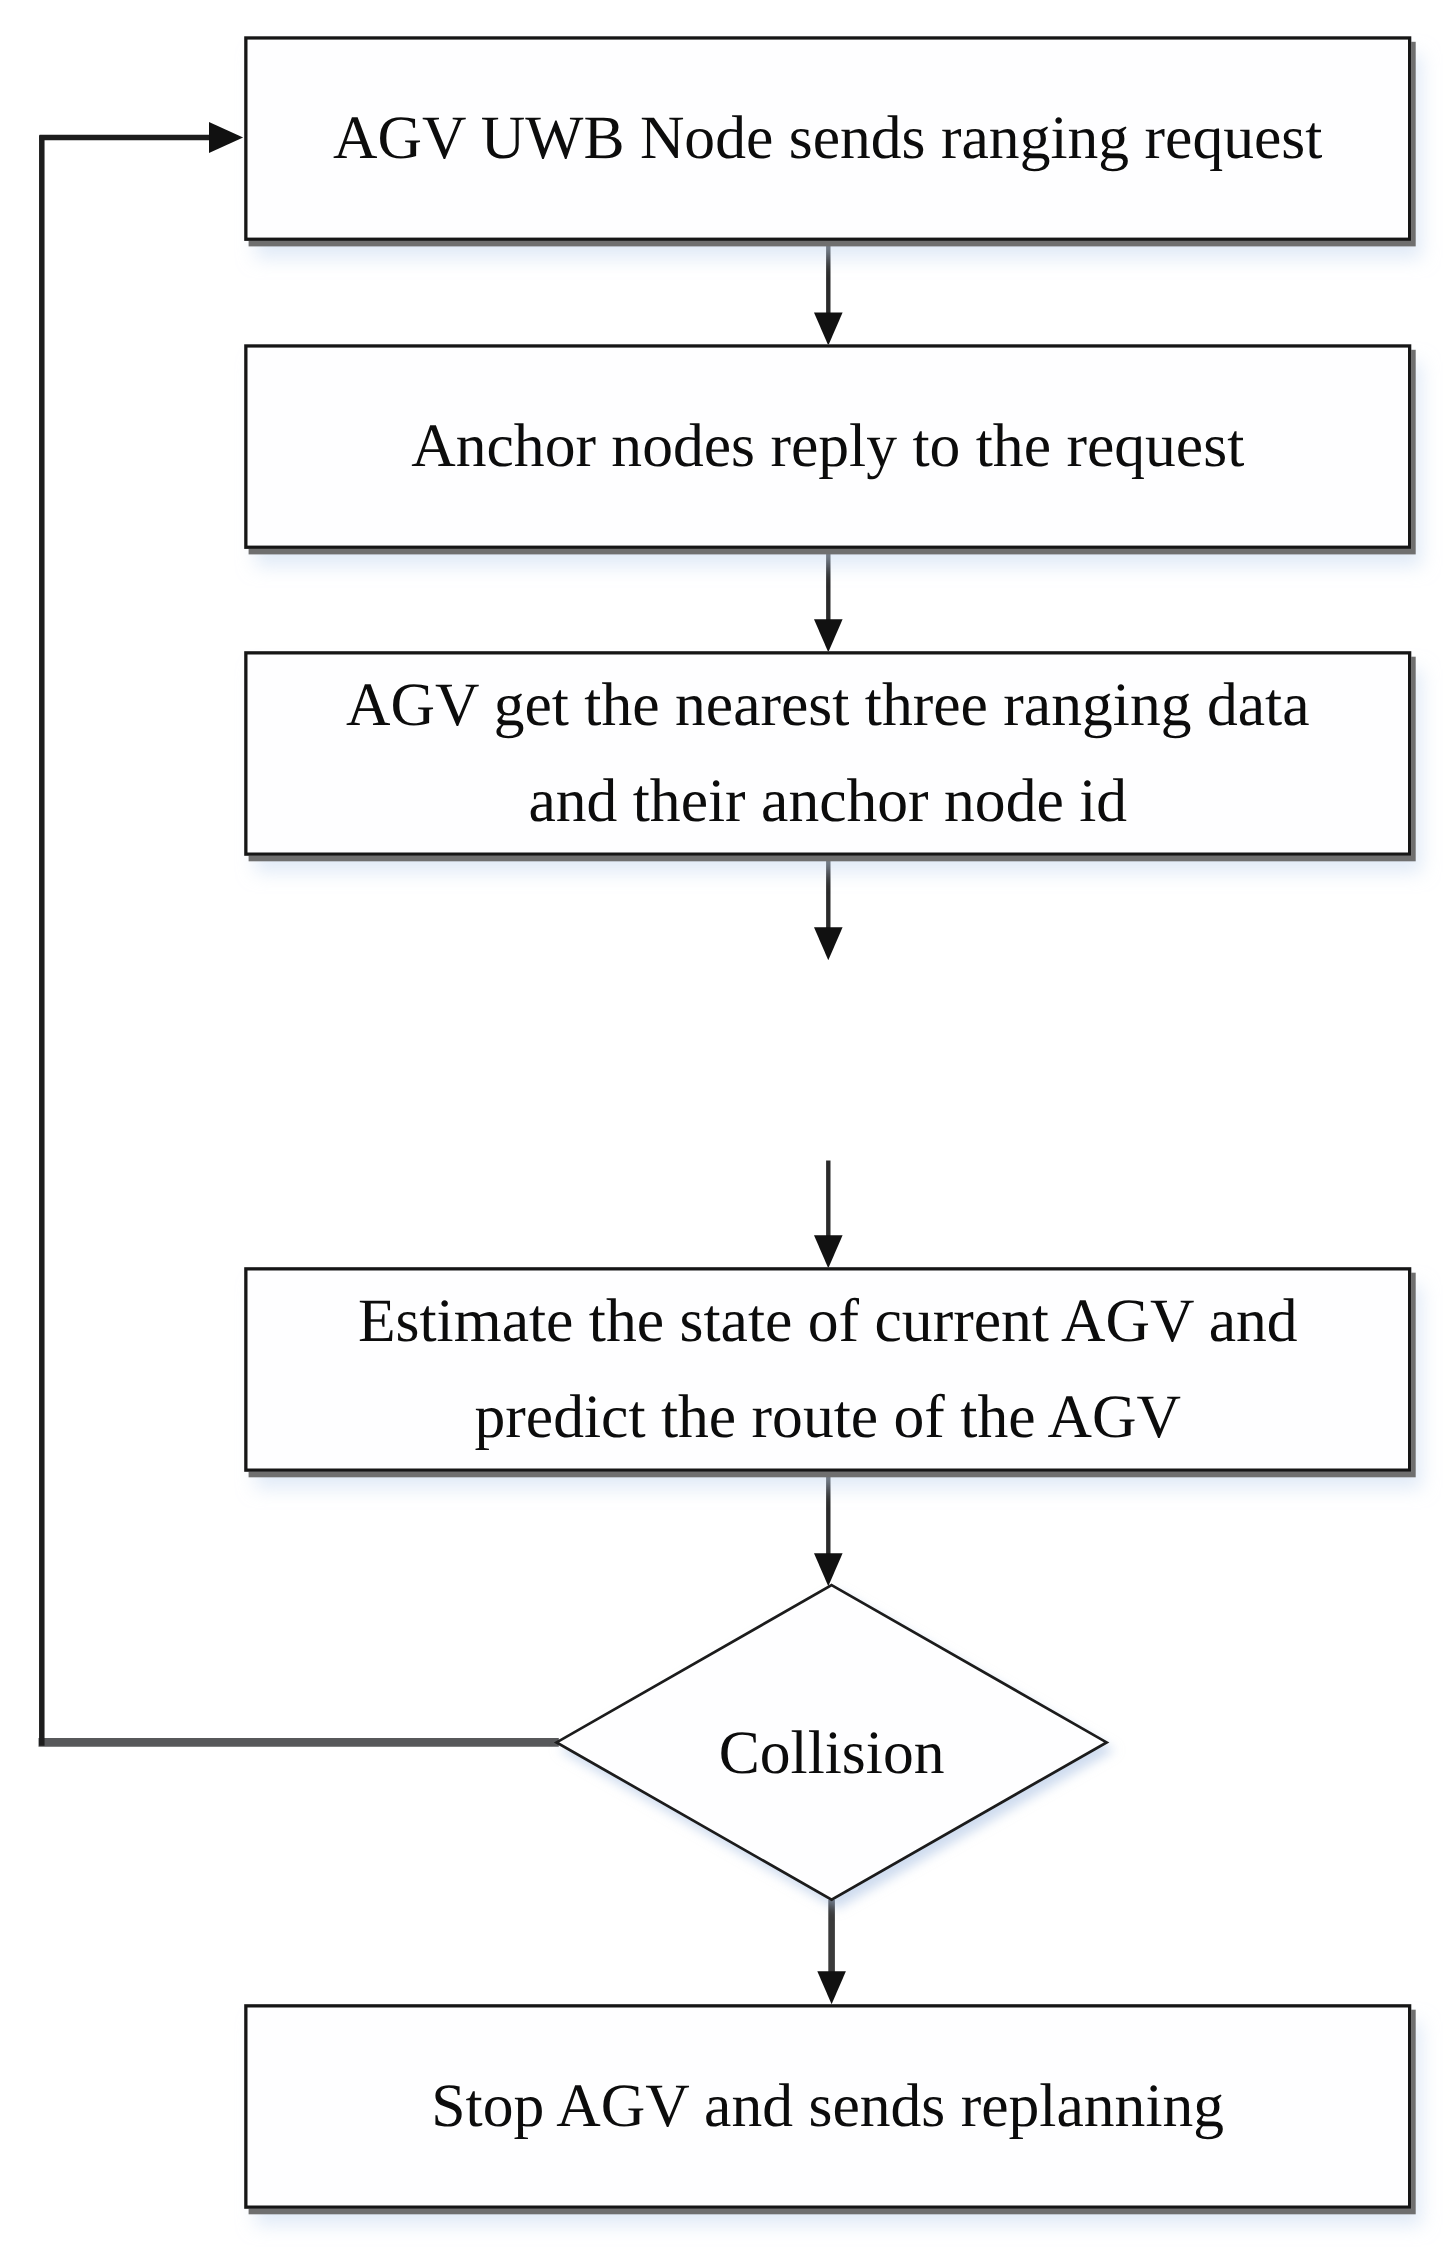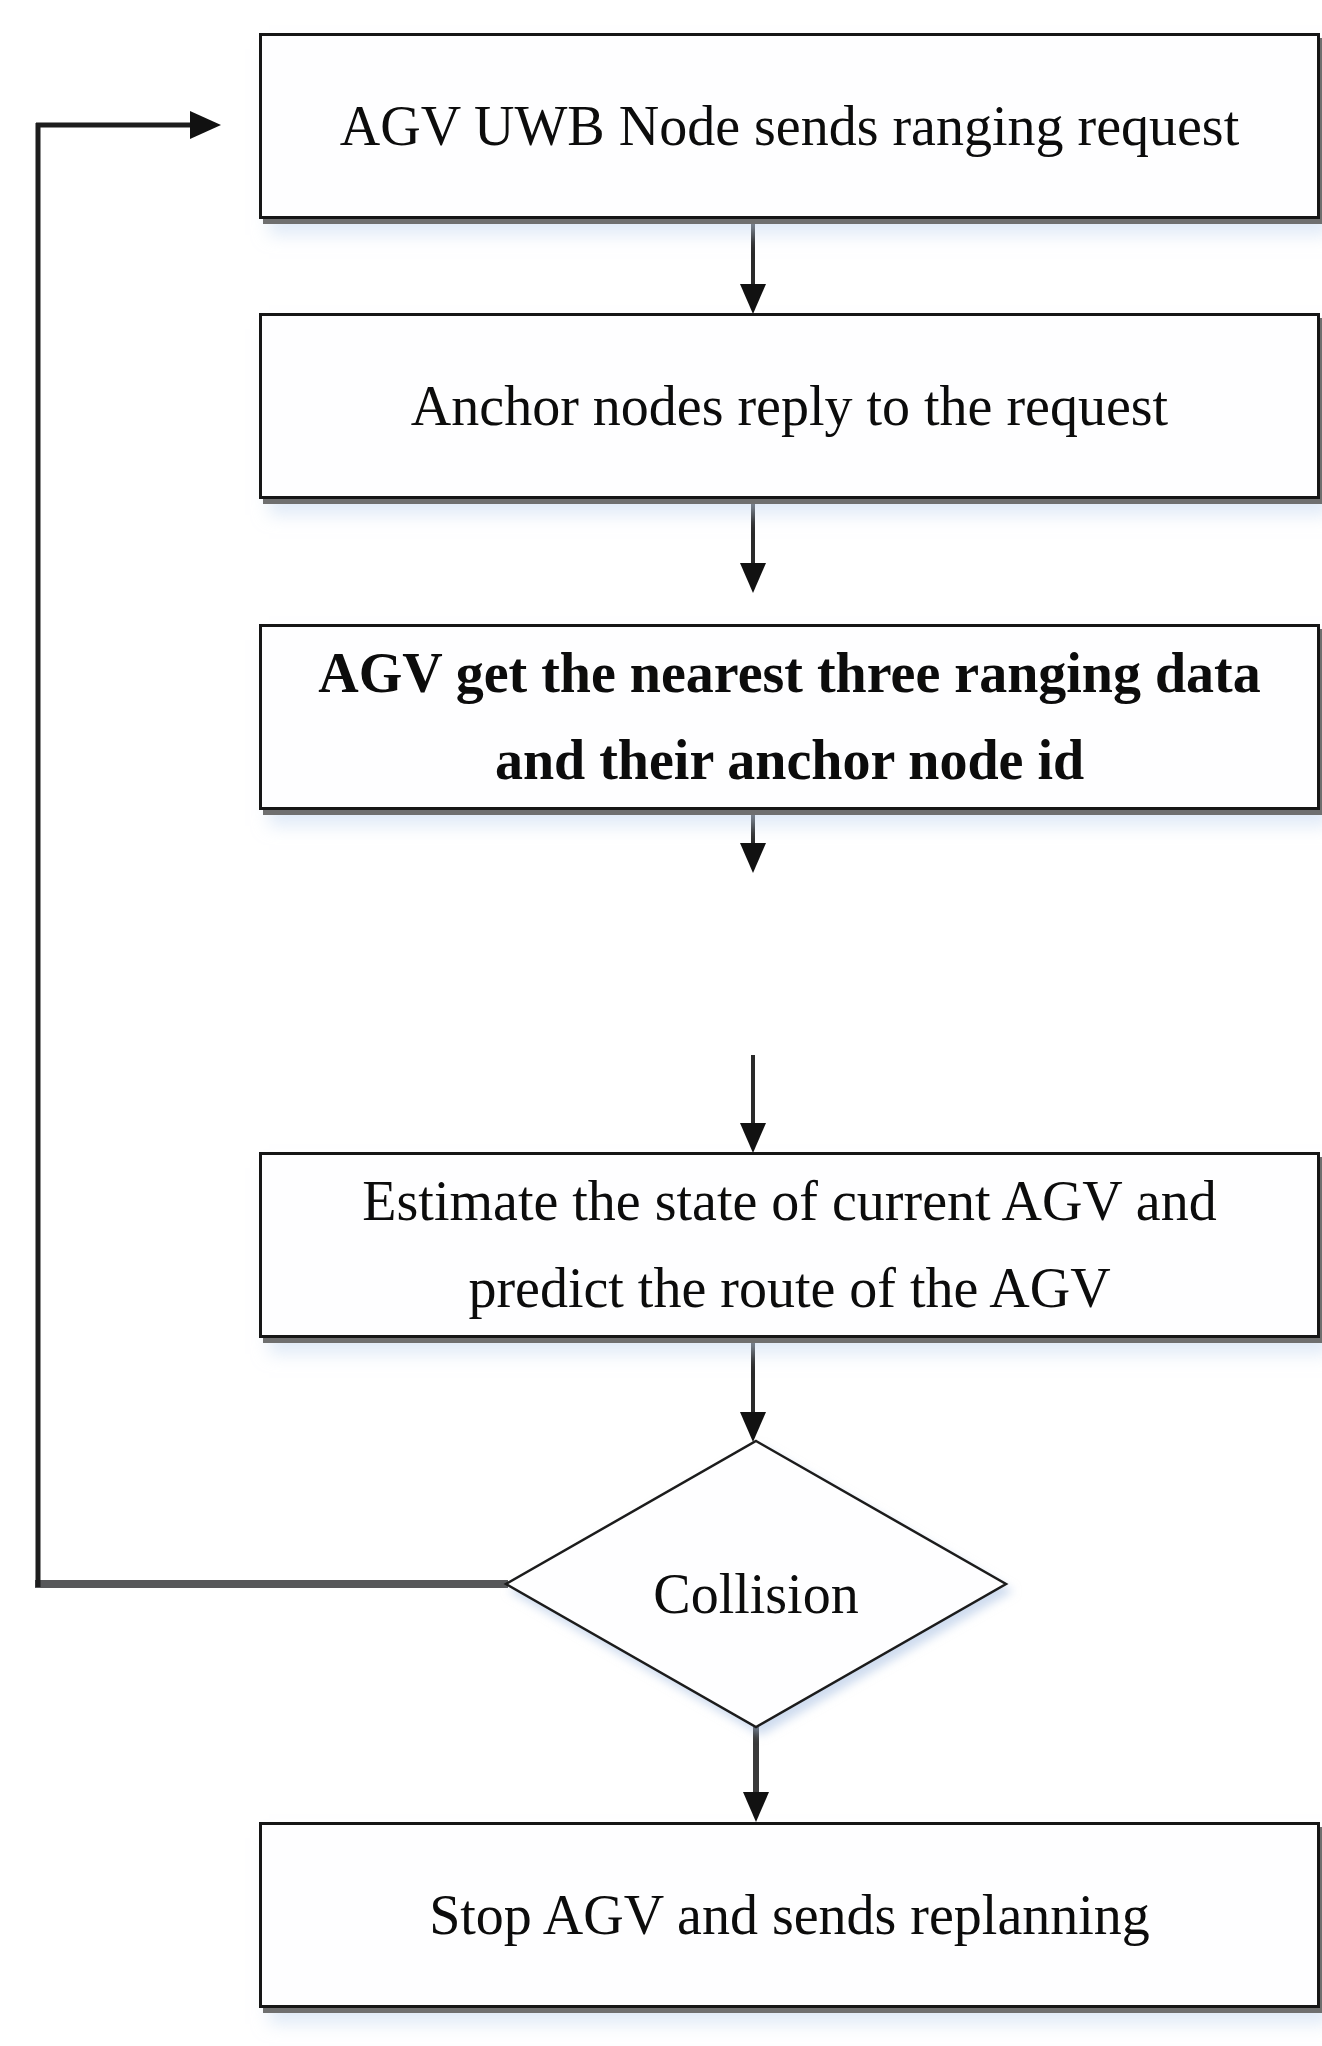--- a/index.html
+++ b/index.html
@@ -14,33 +14,32 @@
   svg.layer{position:absolute;left:0;top:0;pointer-events:none;}
   .diamond-svg{filter:drop-shadow(5px 7px 5px rgba(168,192,226,0.55));}
   .node{
     position:absolute;
     box-sizing:border-box;
     display:flex;
     flex-direction:column;
     align-items:center;
     justify-content:center;
     text-align:center;
-    margin-left:37px;
   }
   .box{
     left:222px;
     width:1061px;
     height:186px;
     background:#fefeff;
     border:3px solid #161616;
     box-shadow:4px 5px 0 #6f6f6f, 10px 16px 16px rgba(199,216,241,0.55);
   }
   .b1{top:33px;}
   .b2{top:313px;}
-  .b3{top:624px;font-weight:bold;}
+  .b3{top:592px;}
   .b4{top:872px;}
   .b5{top:1152px;}
   .b7{top:1822px;}
   .nl{
     font-size:56px;
     line-height:87px;
     white-space:nowrap;
   }
   .diamond-label{
     position:absolute;

